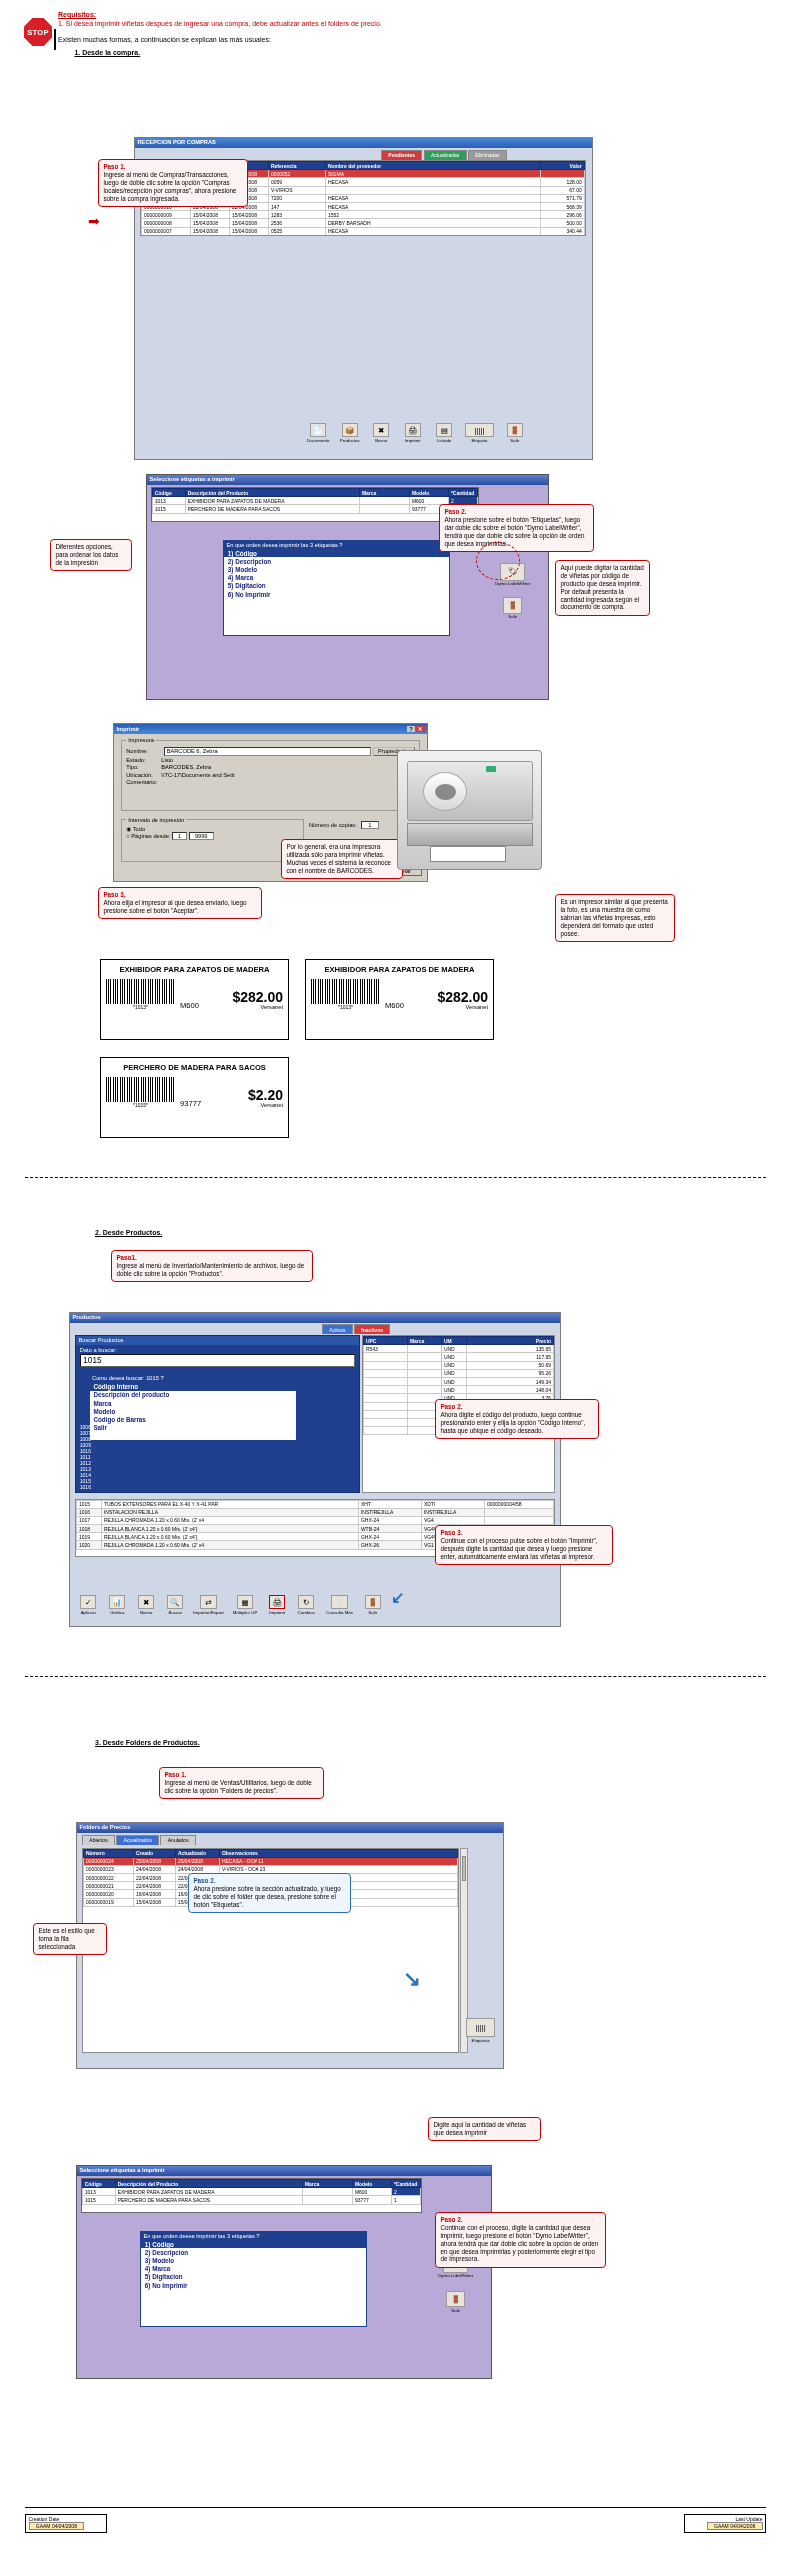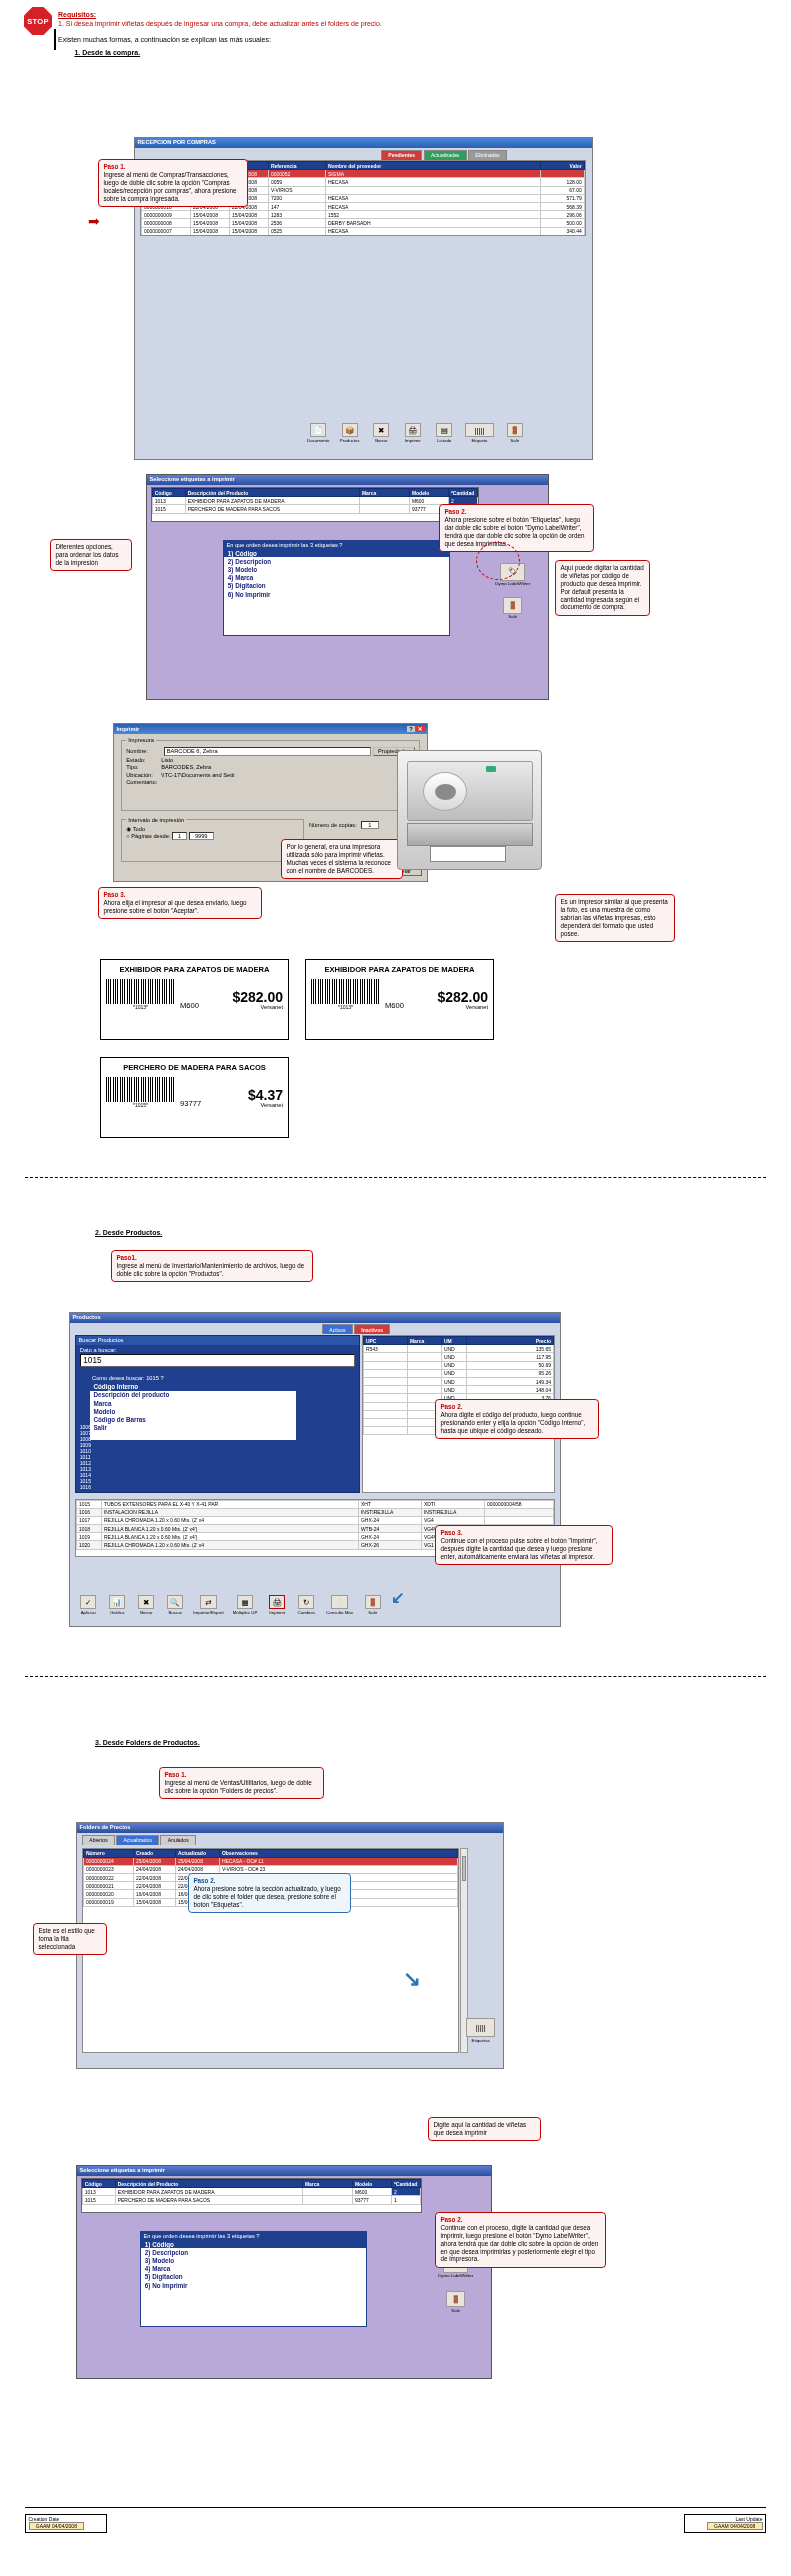--- a/index.html
+++ b/index.html
@@ -28,21 +28,21 @@
   }
   .callout .ttl { color:#c00000; font-weight:bold; display:block; }
   .callout.blue {
     background:#eef5fd;
     border:1.3px solid #2b6cb0;
   }
   .callout.blue .ttl { color:#1a4f8a; }
 
   
   .stop {
-    position:absolute; left:24px; top:7px;
+    position:absolute; left:24px; top:18px;
     width:28px; height:36px;
   }
   .stop .oct {
     width:28px; height:28px; background:#d61f26;
     clip-path: polygon(30% 0,70% 0,100% 30%,100% 70%,70% 100%,30% 100%,0 70%,0 30%);
     border:0; display:flex; align-items:center; justify-content:center;
     color:#fff; font-weight:bold; font-size:7.6px; letter-spacing:0.3px;
   }
 
   
@@ -438,21 +438,21 @@
 
   <div class="label" style="left:100px; top:1057px; width:189px; height:81px;">
     <div class="ltitle">PERCHERO DE MADERA PARA SACOS</div>
     <div class="lrow">
       <div>
         <div class="barcode tall" style="width:69px;"></div>
         <div class="bcnum">*1015*</div>
       </div>
       <div style="margin-left:5px; font-size:7.6px;">93777</div>
       <div class="price">
-        <div class="p">$4.37</div>
+        <div class="p">$2.20</div>
         <div class="v">Versanet</div>
       </div>
     </div>
   </div>
 
   <div class="dashline" style="top:1177px;"></div>
 
   <div class="sectitle" style="left:95px; top:1229px;">2. Desde Productos.</div>
 
   <div class="callout" style="left:111px; top:1250px; width:202px;">

